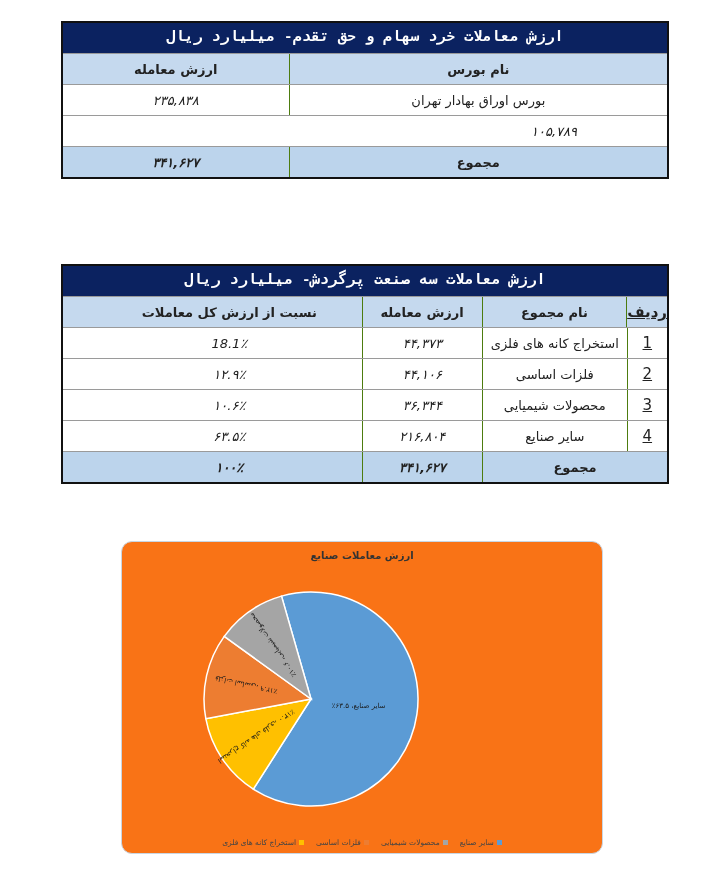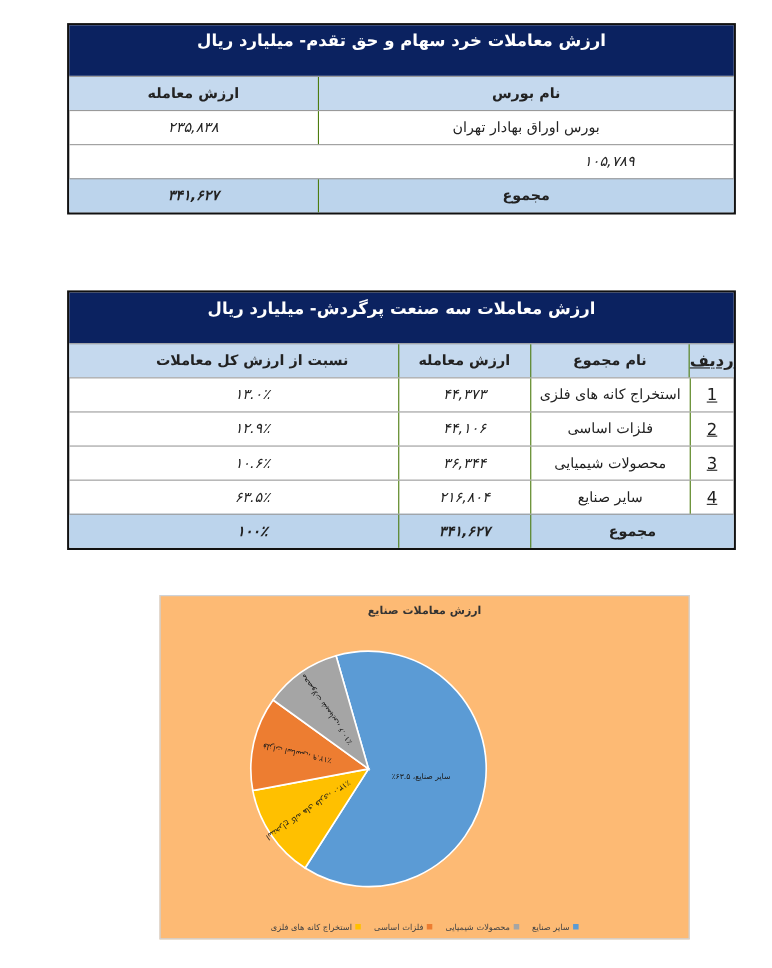--- a/index.html
+++ b/index.html
@@ -1,36 +1,36 @@
 <!DOCTYPE html>
 <html><head>
 <meta charset="utf-8">
 <style>
   html,body{margin:0;padding:0;background:#ffffff;}
   body{width:702px;height:880px;position:relative;font-family:"DejaVu Sans","Liberation Sans",sans-serif;direction:rtl;overflow:hidden;}
   .tbl{position:absolute;border:2px solid #111;border-collapse:collapse;background:#fff;}
-  .tbl .title{background:#0b2260;color:#fff;font-weight:bold;font-size:15px;text-align:center;height:46px;line-height:29px;}
+  .tbl .title{background:#0b2260;color:#fff;font-weight:bold;font-size:15px;text-align:center;height:30px;line-height:29px;font-family:Liberation Mono, monospace;}
   .row{display:flex;flex-direction:row;border-top:1px solid #9a9a9a;}
   .cell{border-left:1px solid #4d7c0f;text-align:center;font-size:13px;color:#222;display:flex;align-items:center;justify-content:center;}
   .cell:last-child{border-left:none;}
   .hdr{background:#c5d9ee;font-weight:bold;font-size:14px;color:#111;}
   .tot{background:#bcd4ec;font-weight:bold;font-size:14px;color:#111;}
   .num{font-family:"DejaVu Sans",sans-serif;font-style:italic;}
   #t1{left:61px;top:21px;width:604px;}
   #t1 .row{height:30px;}
   #t1 .c-name{width:378px;}
   #t1 .c-val{width:226px;}
   #t2{left:61px;top:264px;width:604px;}
   #t2 .row{height:30px;}
   #t2 .c-idx{width:42px;font-size:15px;text-decoration:underline;}
   #t2 .c-name{width:153px;}
   #t2 .c-val{width:127px;}
   #t2 .c-pct{width:282px;padding-left:34px;}
   #t2 .tot .c-merge{width:196px;}
-  .chart-box{position:absolute;left:121px;top:541px;width:480px;height:311px;border:1px solid #c9d6e3;border-radius:0;background:#fdba74;margin-left:24px;}
+  .chart-box{position:absolute;left:121px;top:541px;width:480px;height:311px;border:1px solid #c9d6e3;border-radius:11px;background:#f97316;}
   .chart-title{position:absolute;top:8px;left:0;width:100%;text-align:center;font-size:10px;font-weight:bold;color:#333;}
   .chart-svg{position:absolute;left:0;top:0;}
   .legend{position:absolute;bottom:6px;left:0;width:100%;display:flex;justify-content:center;gap:12px;font-size:7.5px;color:#444;direction:rtl;}
   .legend-item{display:flex;align-items:center;gap:3px;}
   .swatch{width:5px;height:5px;display:inline-block;}
 </style>
 </head>
 <body>
 
 <div class="tbl" id="t1">
@@ -57,21 +57,21 @@
   <div class="row hdr">
     <div class="cell c-idx">ردیف</div>
     <div class="cell c-name">نام مجموع</div>
     <div class="cell c-val">ارزش معامله</div>
     <div class="cell c-pct">نسبت از ارزش کل معاملات</div>
   </div>
   <div class="row">
     <div class="cell c-idx">1</div>
     <div class="cell c-name">استخراج کانه های فلزی</div>
     <div class="cell c-val num">۴۴,۳۷۳</div>
-    <div class="cell c-pct num">۱۳.۰٪</div>
+    <div class="cell c-pct num">18.1٪</div>
   </div>
   <div class="row">
     <div class="cell c-idx">2</div>
     <div class="cell c-name">فلزات اساسی</div>
     <div class="cell c-val num">۴۴,۱۰۶</div>
     <div class="cell c-pct num">۱۲.۹٪</div>
   </div>
   <div class="row">
     <div class="cell c-idx">3</div>
     <div class="cell c-name">محصولات شیمیایی</div>

